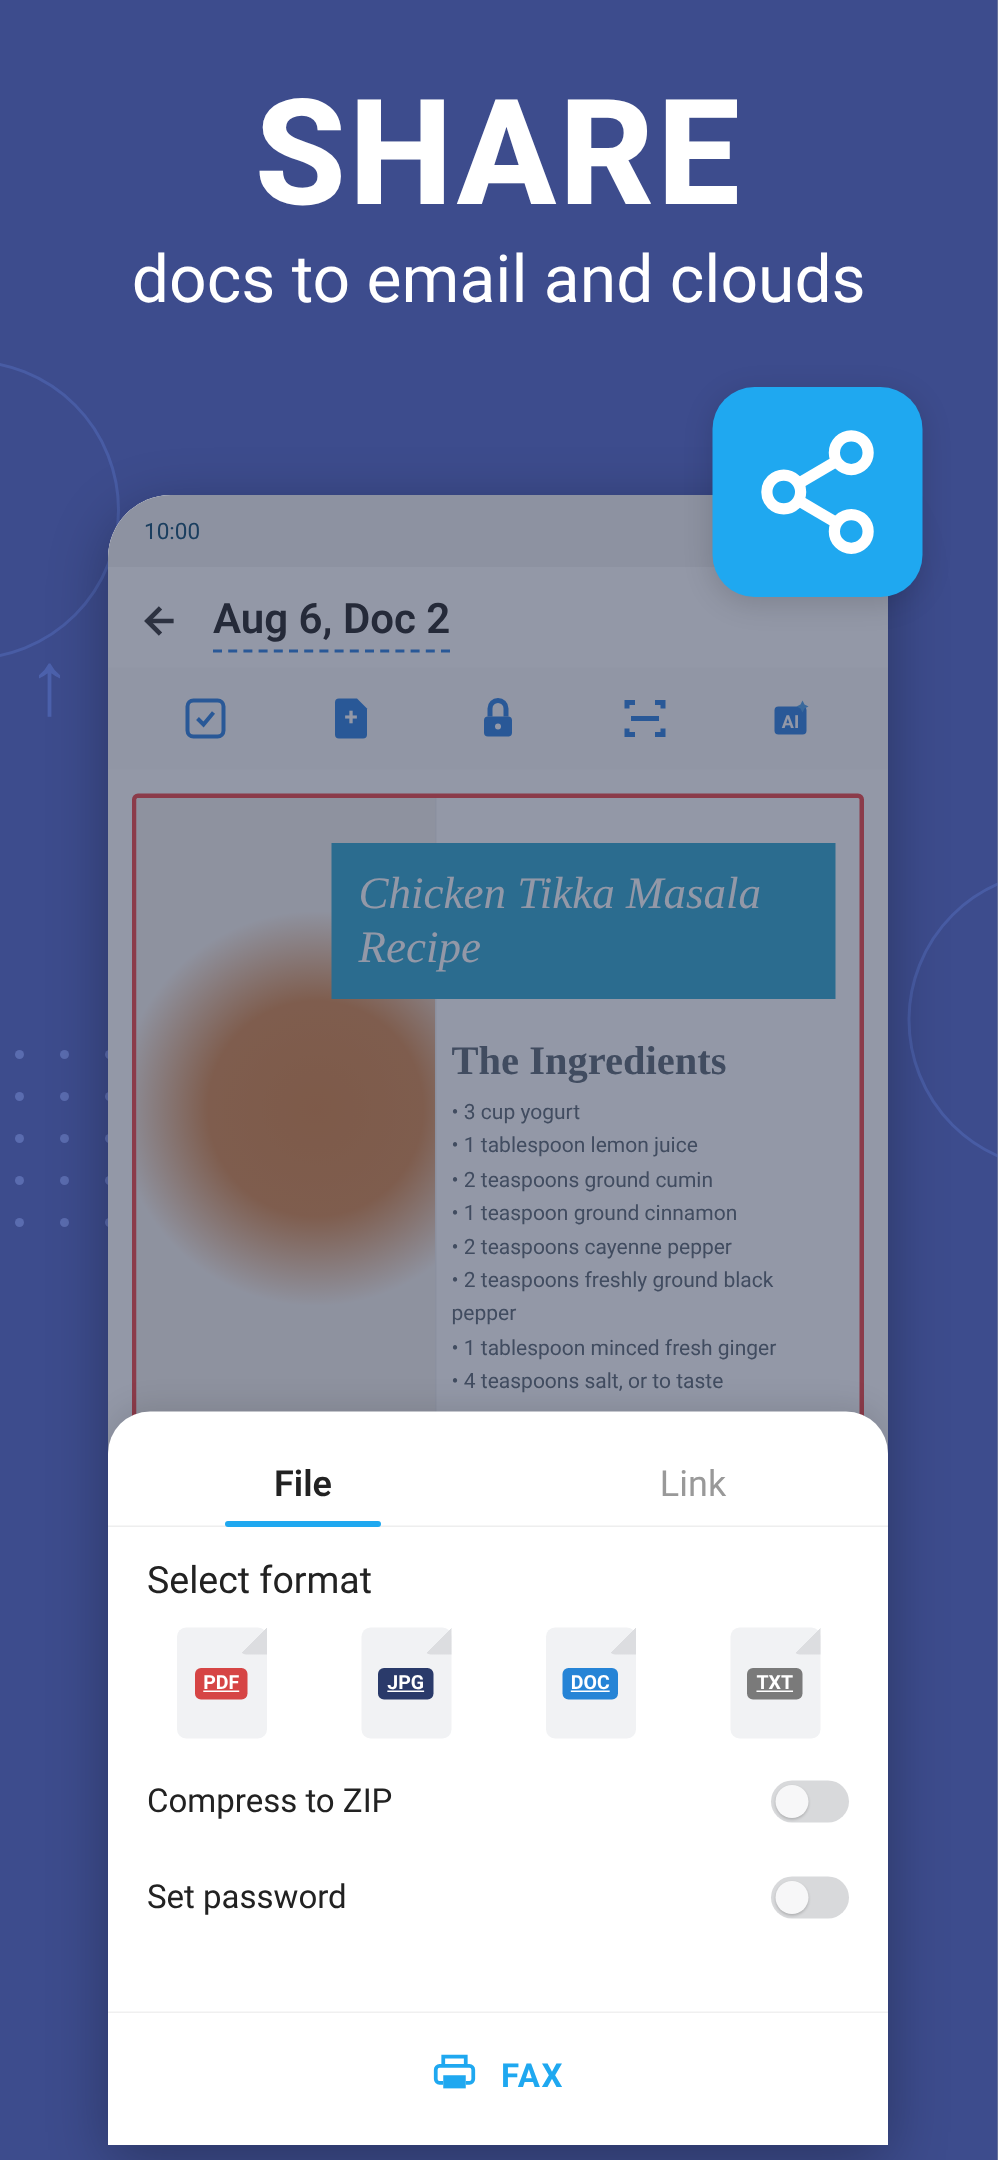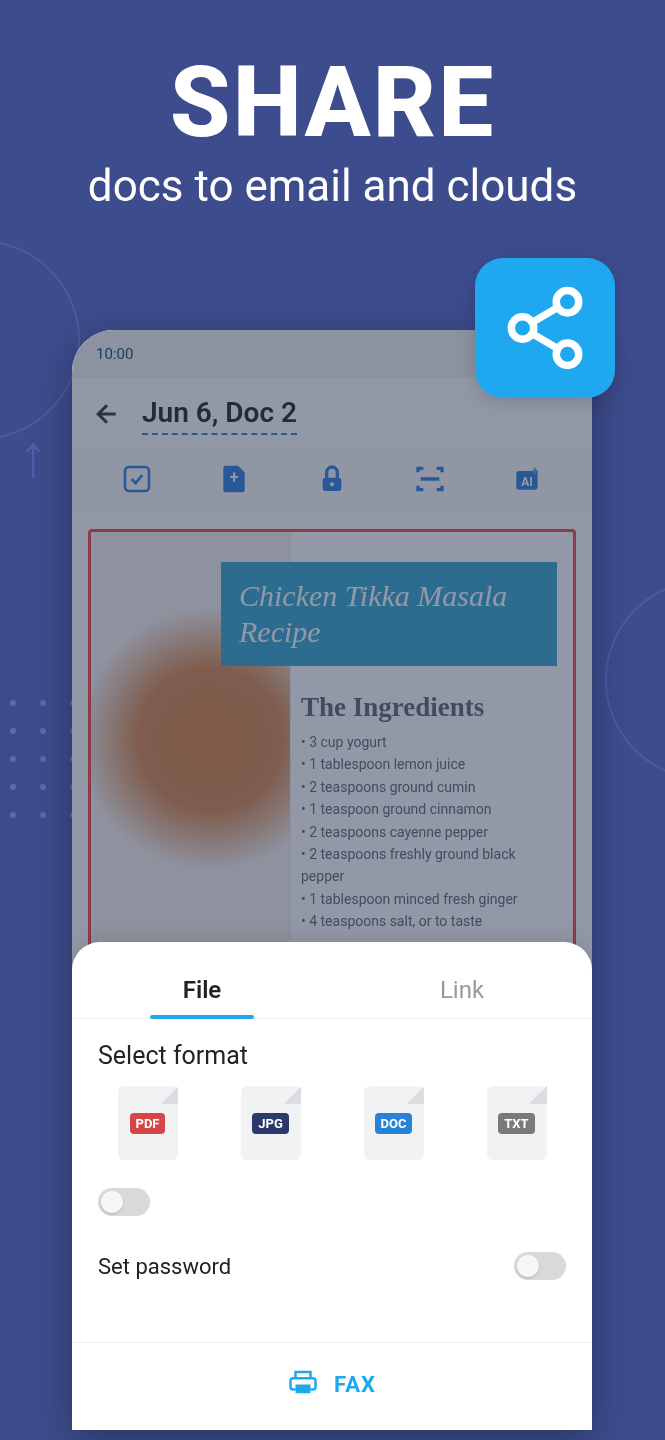--- a/index.html
+++ b/index.html
@@ -270,20 +270,21 @@
   background: linear-gradient(135deg, transparent 50%, #dcdde0 50%);
   border-bottom-left-radius: 4px;
 }
 .file-badge {
   display: inline-block;
   padding: 3px 6px;
   border-radius: 4px;
   color: #fff;
   font-size: 13px;
   font-weight: 700;
+  text-decoration: underline;
 }
 .b-pdf { background: #d64545; }
 .b-jpg { background: #2a3a6a; }
 .b-doc { background: #2684d6; }
 .b-xls { background: #2fa84f; }
 .b-txt { background: #7a7a7a; }
 
 .option-row {
   display: flex;
   align-items: center;
@@ -369,21 +370,21 @@
     <span>10:00</span>
   </div>
 
   <div class="doc-header">
     <span>
       <svg width="30" height="30" viewBox="0 0 24 24" fill="none" stroke="#333" stroke-width="2.5">
           <line x1="19" y1="12" x2="5" y2="12"></line>
           <polyline points="12 19 5 12 12 5"></polyline>
         </svg>
     </span>
-    <span class="doc-title">Jun 6, Doc 2</span>
+    <span class="doc-title">Aug 6, Doc 2</span>
   </div>
 
   <div class="toolbar">
     <div class="toolbar-btn">
         <svg width="32" height="32" viewBox="0 0 24 24" fill="none" stroke="#2a7fde" stroke-width="2">
           <rect x="3" y="3" width="18" height="18" rx="3"></rect>
           <polyline points="8 12 11 15 16 9"></polyline>
         </svg>
       </div>
     <div class="toolbar-btn">
@@ -454,20 +455,21 @@
             <span class="file-badge b-doc">DOC</span>
           </div>
         </div>
       <div class="format-item">
           <div class="file-icon">
             <span class="file-badge b-txt">TXT</span>
           </div>
         </div>
     </div>
     <div class="option-row">
+      <span>Compress to ZIP</span>
       <div class="switch"></div>
     </div>
     <div class="option-row">
       <span>Set password</span>
       <div class="switch"></div>
     </div>
     <div class="fax-row">
       <span>
         <svg width="30" height="30" viewBox="0 0 24 24" fill="#1fa8f0">
             <path d="M6 9V4h12v5M6 18H4a2 2 0 0 1-2-2v-5a2 2 0 0 1 2-2h16a2 2 0 0 1 2 2v5a2 2 0 0 1-2 2h-2" fill="none" stroke="#1fa8f0" stroke-width="2"></path>

